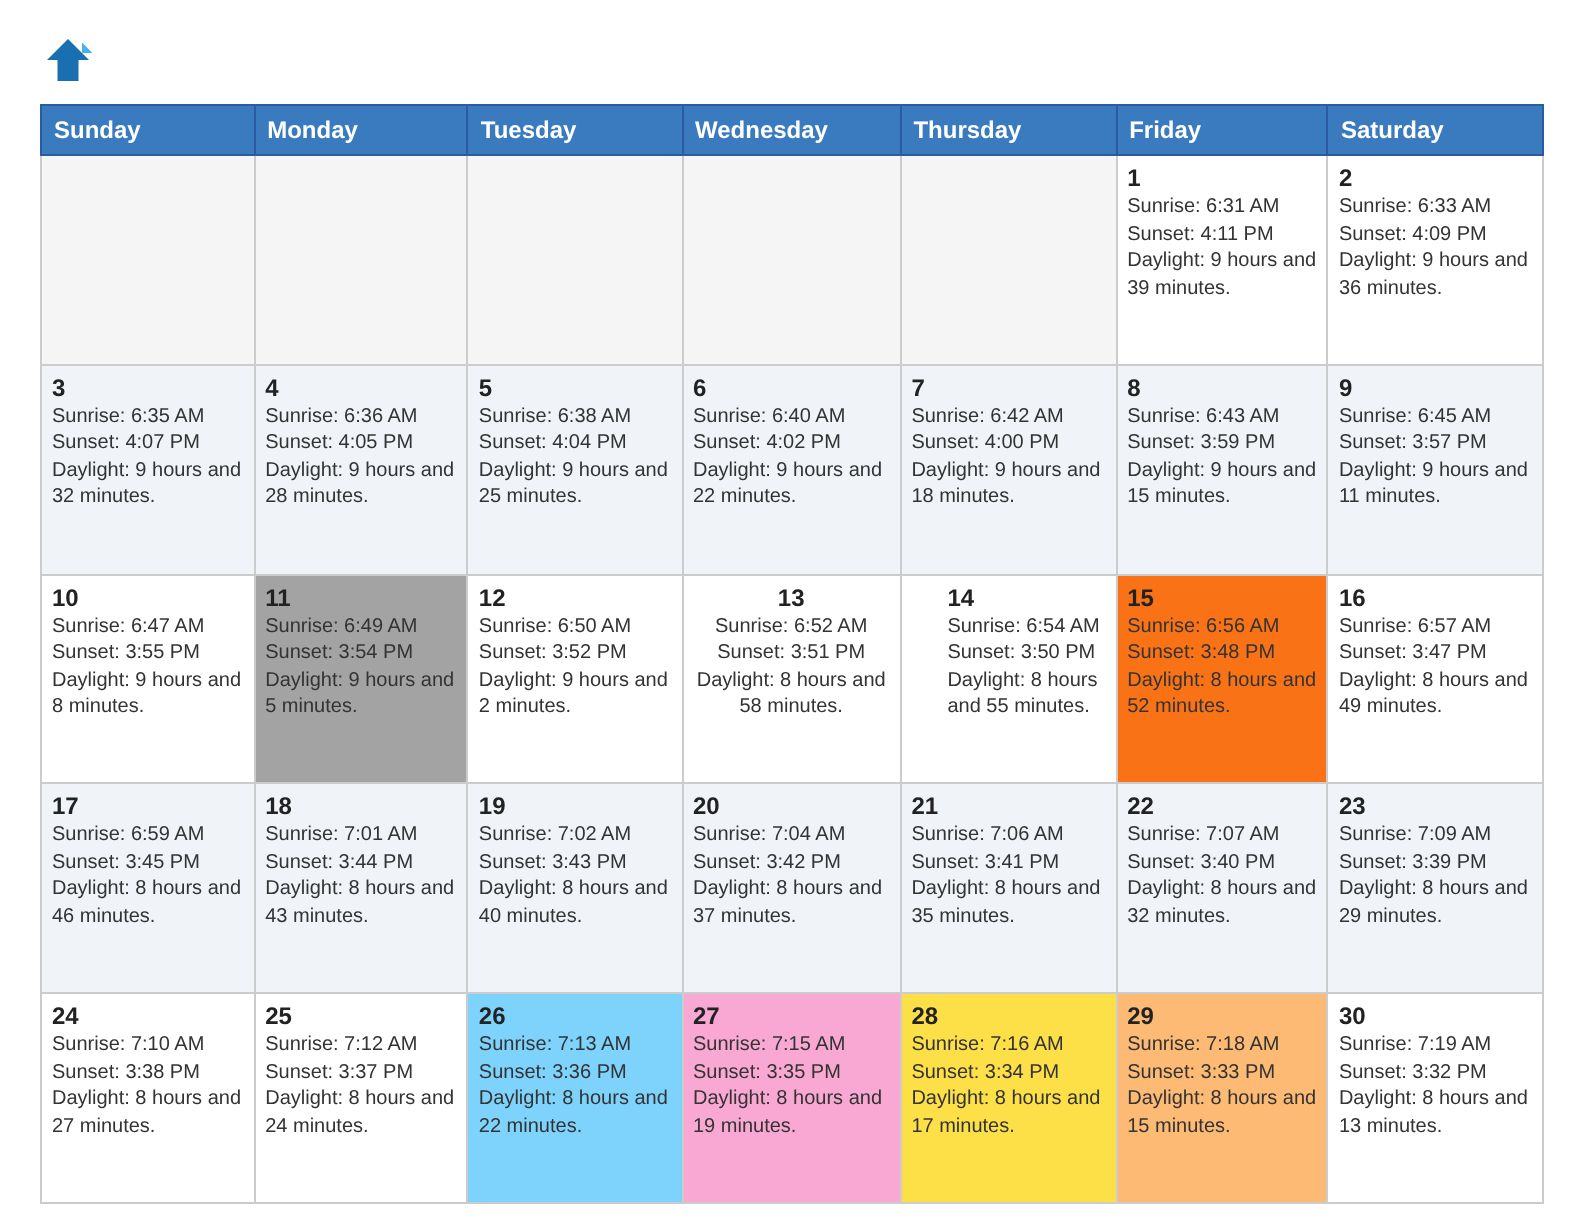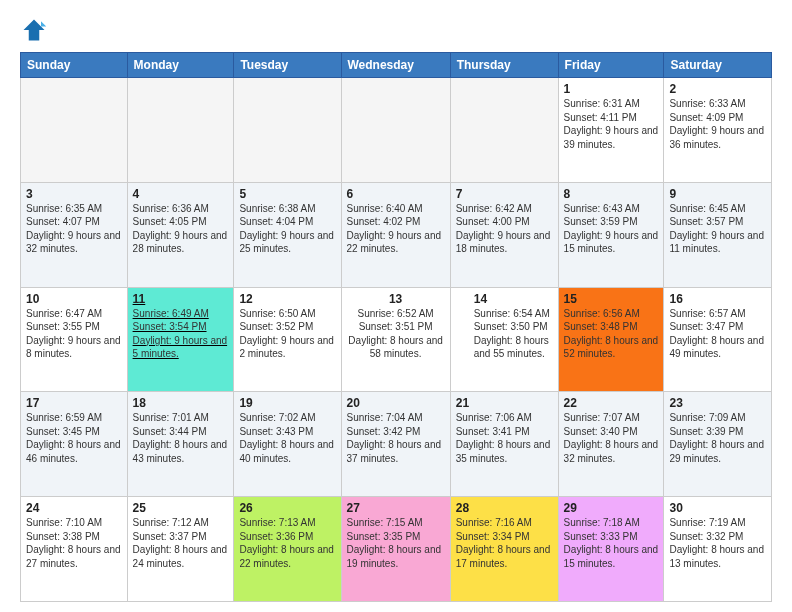--- a/index.html
+++ b/index.html
@@ -191,21 +191,21 @@
 Daylight: 9 hours and 11 minutes.</div>
           </td>
         </tr>
         <tr>
           <td style="background: rgb(255, 255, 255);">
             <span class="day-num">10</span>
             <div class="day-detail">Sunrise: 6:47 AM
 Sunset: 3:55 PM
 Daylight: 9 hours and 8 minutes.</div>
           </td>
-          <td style="background: #5eead4; text-decoration: underline;">
+          <td style="background: #a3a3a3;">
             <span class="day-num">11</span>
             <div class="day-detail">Sunrise: 6:49 AM
 Sunset: 3:54 PM
 Daylight: 9 hours and 5 minutes.</div>
           </td>
           <td style="background: rgb(255, 255, 255);">
             <span class="day-num">12</span>
             <div class="day-detail">Sunrise: 6:50 AM
 Sunset: 3:52 PM
 Daylight: 9 hours and 2 minutes.</div>
@@ -285,39 +285,39 @@
             <div class="day-detail">Sunrise: 7:10 AM
 Sunset: 3:38 PM
 Daylight: 8 hours and 27 minutes.</div>
           </td>
           <td style="background: rgb(255, 255, 255);">
             <span class="day-num">25</span>
             <div class="day-detail">Sunrise: 7:12 AM
 Sunset: 3:37 PM
 Daylight: 8 hours and 24 minutes.</div>
           </td>
-          <td style="background: #bef264;">
+          <td style="background: #7dd3fc;">
             <span class="day-num">26</span>
             <div class="day-detail">Sunrise: 7:13 AM
 Sunset: 3:36 PM
 Daylight: 8 hours and 22 minutes.</div>
           </td>
           <td style="background: #f9a8d4;">
             <span class="day-num">27</span>
             <div class="day-detail">Sunrise: 7:15 AM
 Sunset: 3:35 PM
 Daylight: 8 hours and 19 minutes.</div>
           </td>
           <td style="background: #fde047;">
             <span class="day-num">28</span>
             <div class="day-detail">Sunrise: 7:16 AM
 Sunset: 3:34 PM
 Daylight: 8 hours and 17 minutes.</div>
           </td>
-          <td style="background: #f0abfc;">
+          <td style="background: #fdba74;">
             <span class="day-num">29</span>
             <div class="day-detail">Sunrise: 7:18 AM
 Sunset: 3:33 PM
 Daylight: 8 hours and 15 minutes.</div>
           </td>
           <td style="background: rgb(255, 255, 255);">
             <span class="day-num">30</span>
             <div class="day-detail">Sunrise: 7:19 AM
 Sunset: 3:32 PM
 Daylight: 8 hours and 13 minutes.</div>

